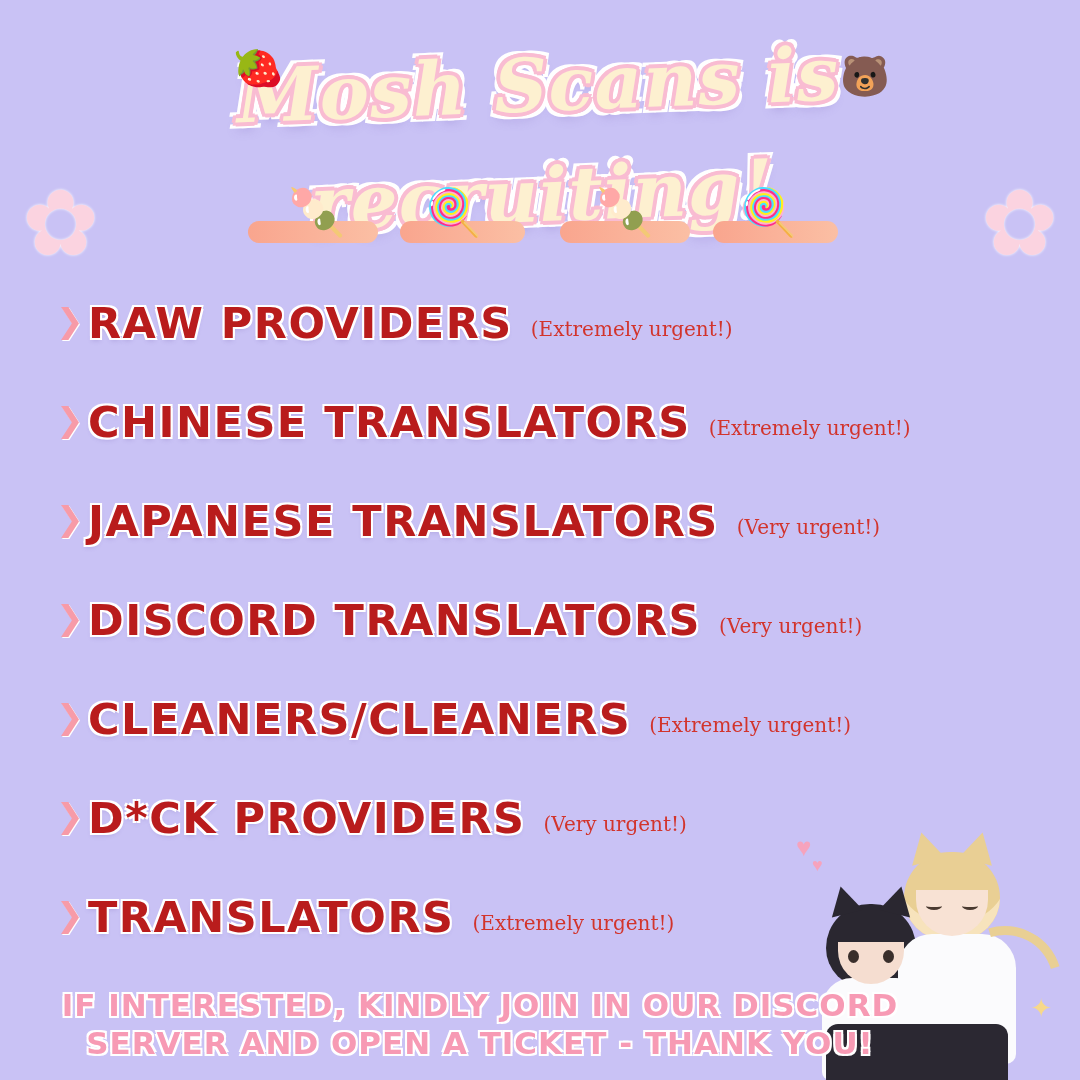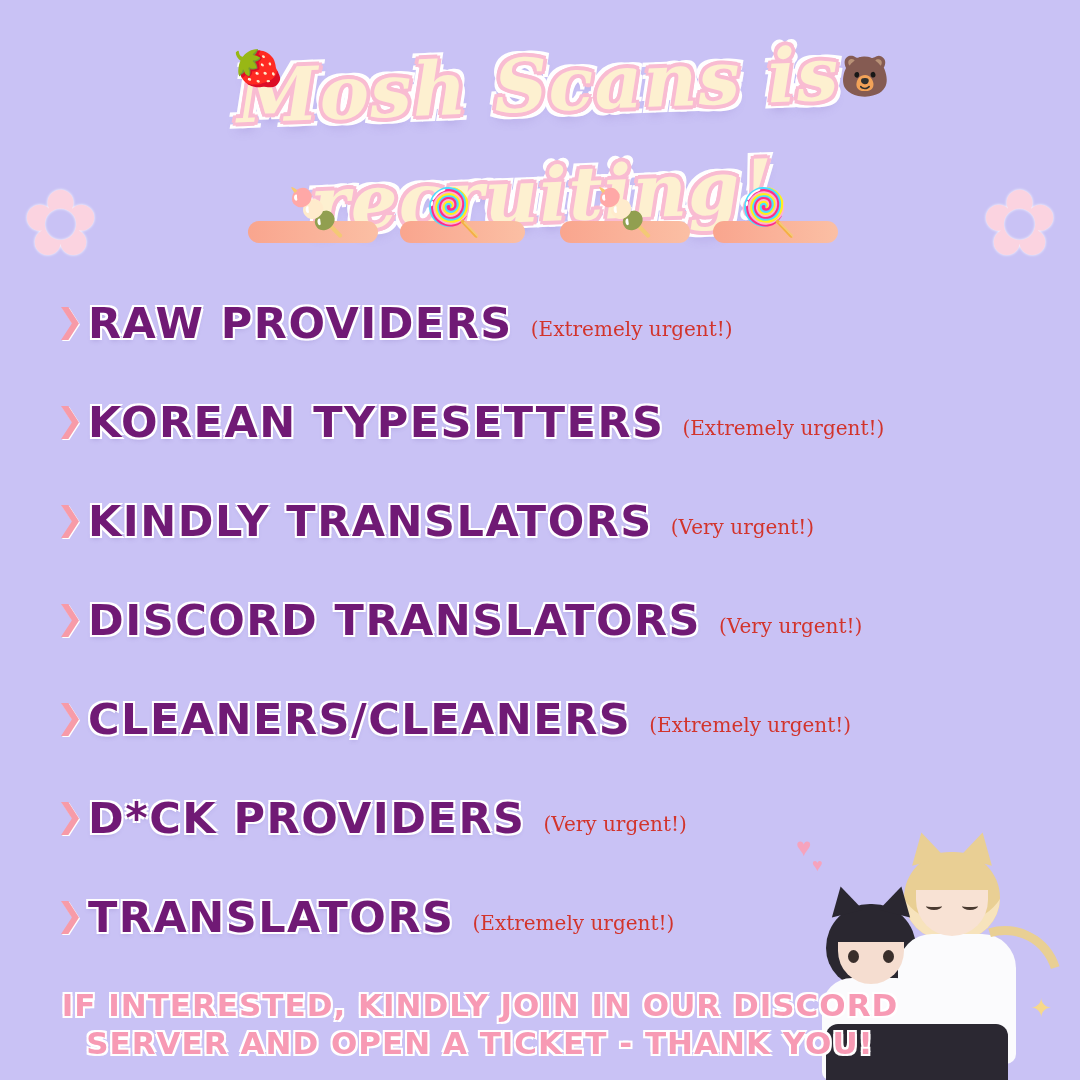--- a/index.html
+++ b/index.html
@@ -121,21 +121,21 @@
     line-height: 1;
     color: #f79ba8;
     text-shadow: 1px 1px 0 #fff;
     transform: translateY(-6px);
   }
   .role-name {
     font-family: "DejaVu Sans", sans-serif;
     font-weight: bold;
     font-size: 43px;
     letter-spacing: 1.5px;
-    color: #701a75;
+    color: #b91c1c;
     text-shadow:
       -2px -2px 0 #fff, 2px -2px 0 #fff, -2px 2px 0 #fff, 2px 2px 0 #fff,
       0 3px 4px rgba(120,100,180,.25);
     white-space: nowrap;
   }
   .role-note {
     margin-left: 18px;
     font-family: "DejaVu Serif", serif;
     font-size: 20px;
     color: #d2342c;
@@ -329,27 +329,27 @@
 <div class="roles">
 
   <div class="role-row">
     <span class="arrow">❯</span>
     <span class="role-name">RAW PROVIDERS</span>
     <span class="role-note">(Extremely urgent!)</span>
   </div>
 
   <div class="role-row">
     <span class="arrow">❯</span>
-    <span class="role-name">KOREAN TYPESETTERS</span>
+    <span class="role-name">CHINESE TRANSLATORS</span>
     <span class="role-note">(Extremely urgent!)</span>
   </div>
 
   <div class="role-row">
     <span class="arrow">❯</span>
-    <span class="role-name">KINDLY TRANSLATORS</span>
+    <span class="role-name">JAPANESE TRANSLATORS</span>
     <span class="role-note">(Very urgent!)</span>
   </div>
 
   <div class="role-row">
     <span class="arrow">❯</span>
     <span class="role-name">DISCORD TRANSLATORS</span>
     <span class="role-note">(Very urgent!)</span>
   </div>
 
   <div class="role-row">

